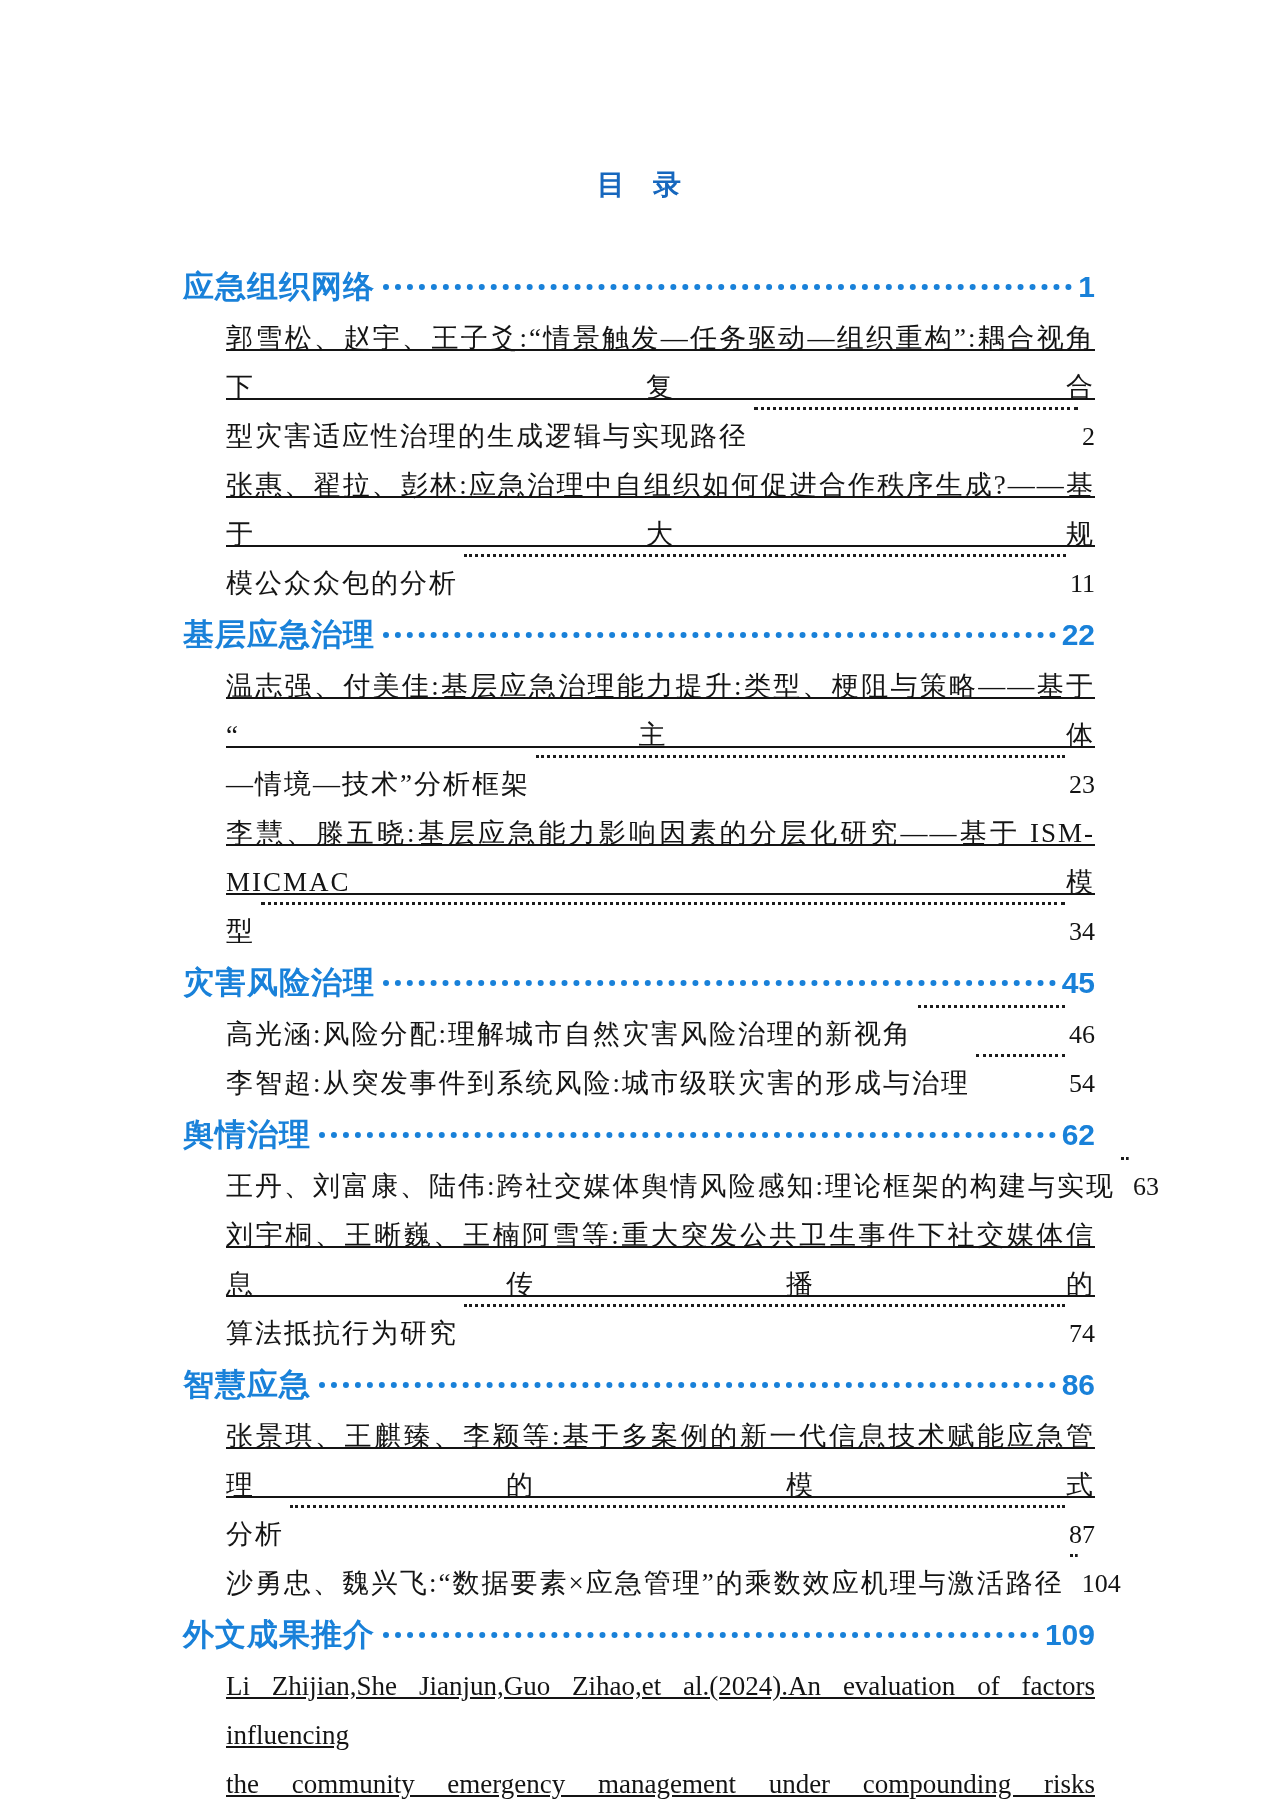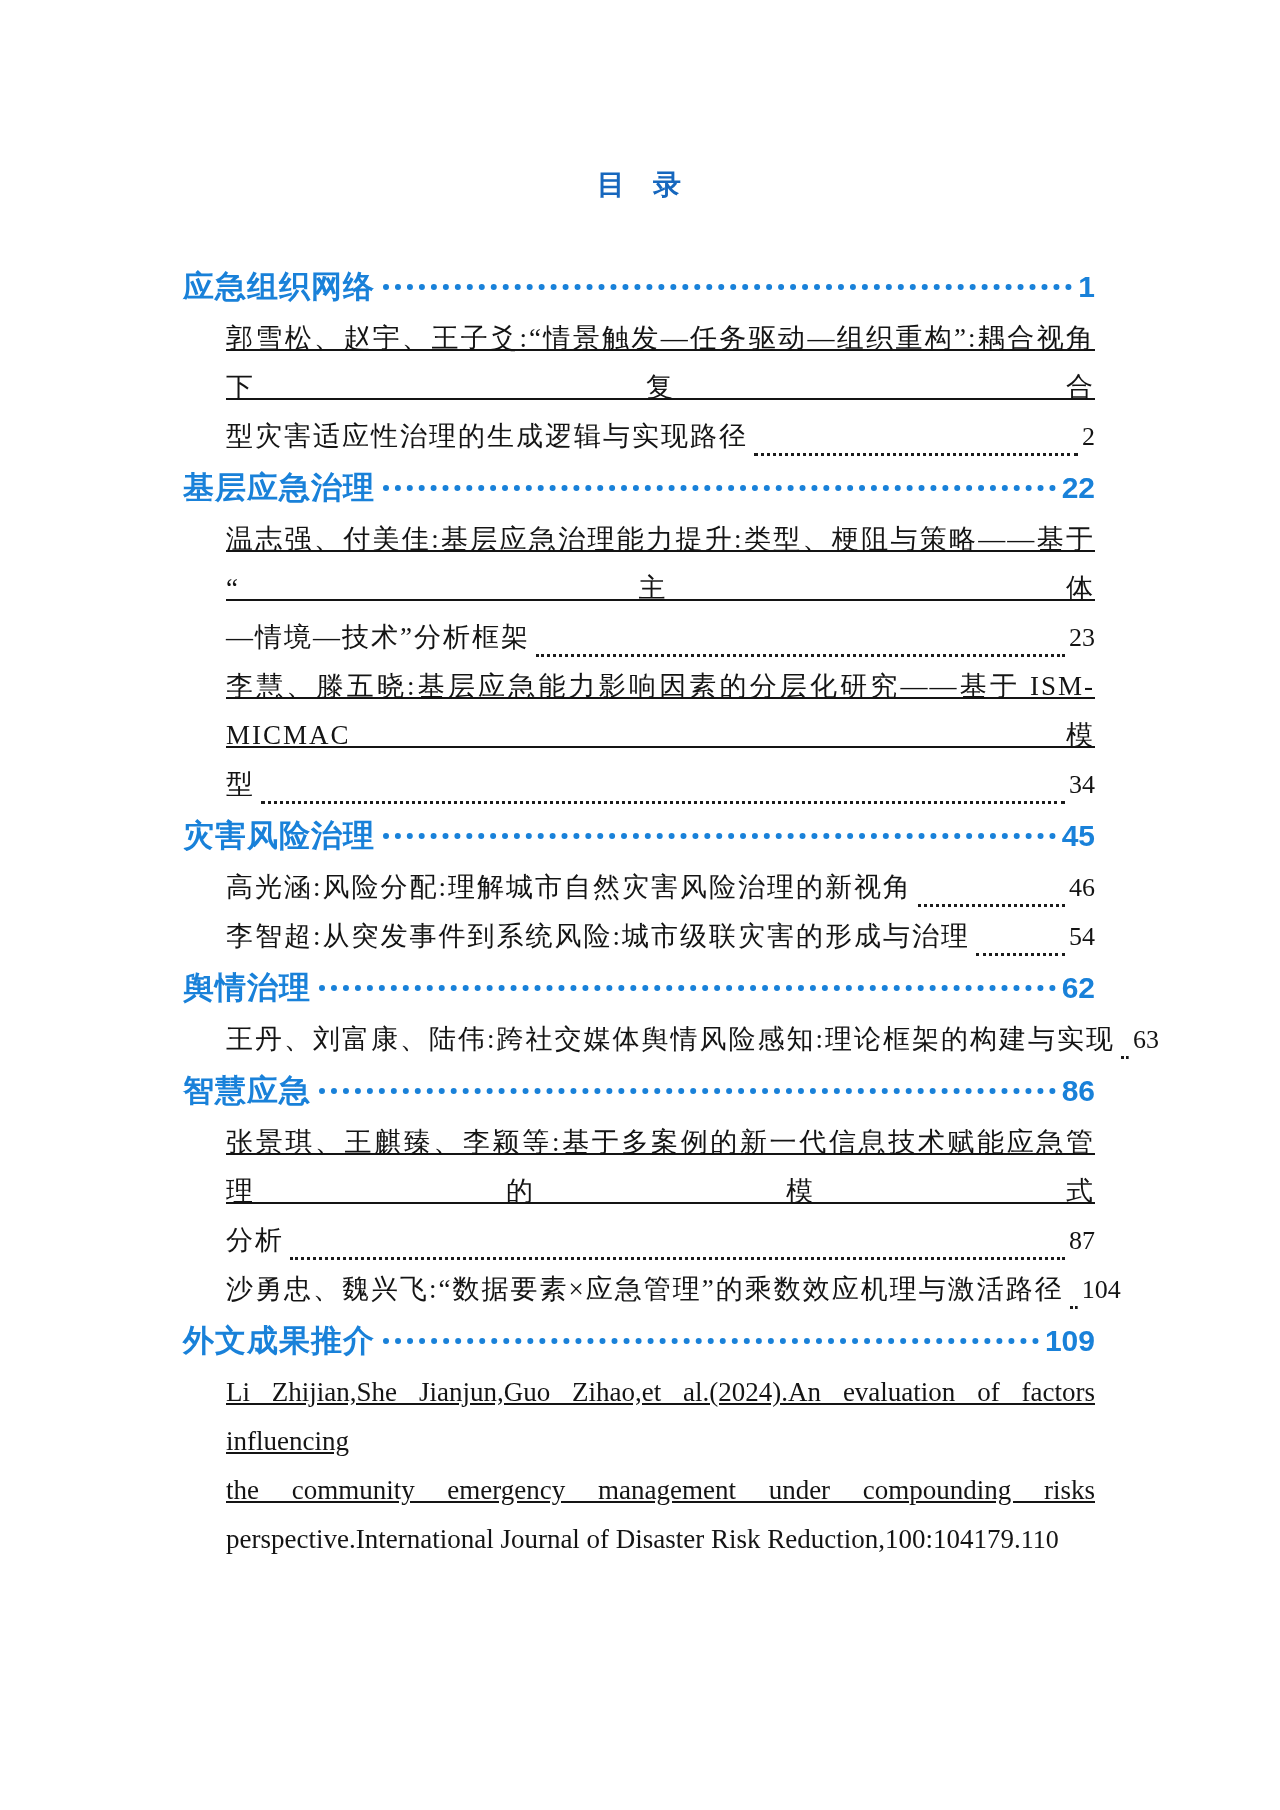--- a/index.html
+++ b/index.html
@@ -70,21 +70,21 @@
     text-align:justify;
     text-align-last:justify;
     text-justify:inter-character;
     text-decoration:underline;
   }
   .entry.en .eline{
     text-justify:inter-word;
   }
   .elast{
     display:flex;
-    align-items:flex-end;
+    align-items:flex-start;
     white-space:nowrap;
   }
   .elast .etext{white-space:nowrap;}
   .e-leader{
     flex:1;
     border-bottom:3px dotted #1b1b1b;
     margin:0 4px 0 6px;
     position:relative;
     top:-5px;
     min-width:8px;
@@ -109,20 +109,28 @@
     <div>
   <div class="entry">
     <div class="eline">郭雪松、赵宇、王子爻:“情景触发—任务驱动—组织重构”:耦合视角下复合</div>
             <div class="elast">
       <span class="etext">型灾害适应性治理的生成逻辑与实现路径</span>
       <span class="e-leader"></span>
       <span class="e-page">2</span>
     </div>
   </div>
 
+  <div class="entry">
+    <div class="eline">张惠、翟拉、彭林:应急治理中自组织如何促进合作秩序生成?——基于大规</div>
+            <div class="elast">
+      <span class="etext">模公众众包的分析</span>
+      <span class="e-leader"></span>
+      <span class="e-page">11</span>
+    </div>
+  </div>
 </div>
   </section>
 
   <section>
     <div class="sec-row">
       <span class="sec-title">基层应急治理</span>
       <span class="sec-leader"></span>
       <span class="sec-page">22</span>
     </div>
     <div>
@@ -179,20 +187,28 @@
     </div>
     <div>
   <div class="entry">
     <div class="elast">
       <span class="etext">王丹、刘富康、陆伟:跨社交媒体舆情风险感知:理论框架的构建与实现</span>
       <span class="e-leader"></span>
       <span class="e-page">63</span>
     </div>
   </div>
 
+  <div class="entry">
+    <div class="eline">刘宇桐、王晰巍、王楠阿雪等:重大突发公共卫生事件下社交媒体信息传播的</div>
+            <div class="elast">
+      <span class="etext">算法抵抗行为研究</span>
+      <span class="e-leader"></span>
+      <span class="e-page">74</span>
+    </div>
+  </div>
 </div>
   </section>
 
   <section>
     <div class="sec-row">
       <span class="sec-title">智慧应急</span>
       <span class="sec-leader"></span>
       <span class="sec-page">86</span>
     </div>
     <div>

